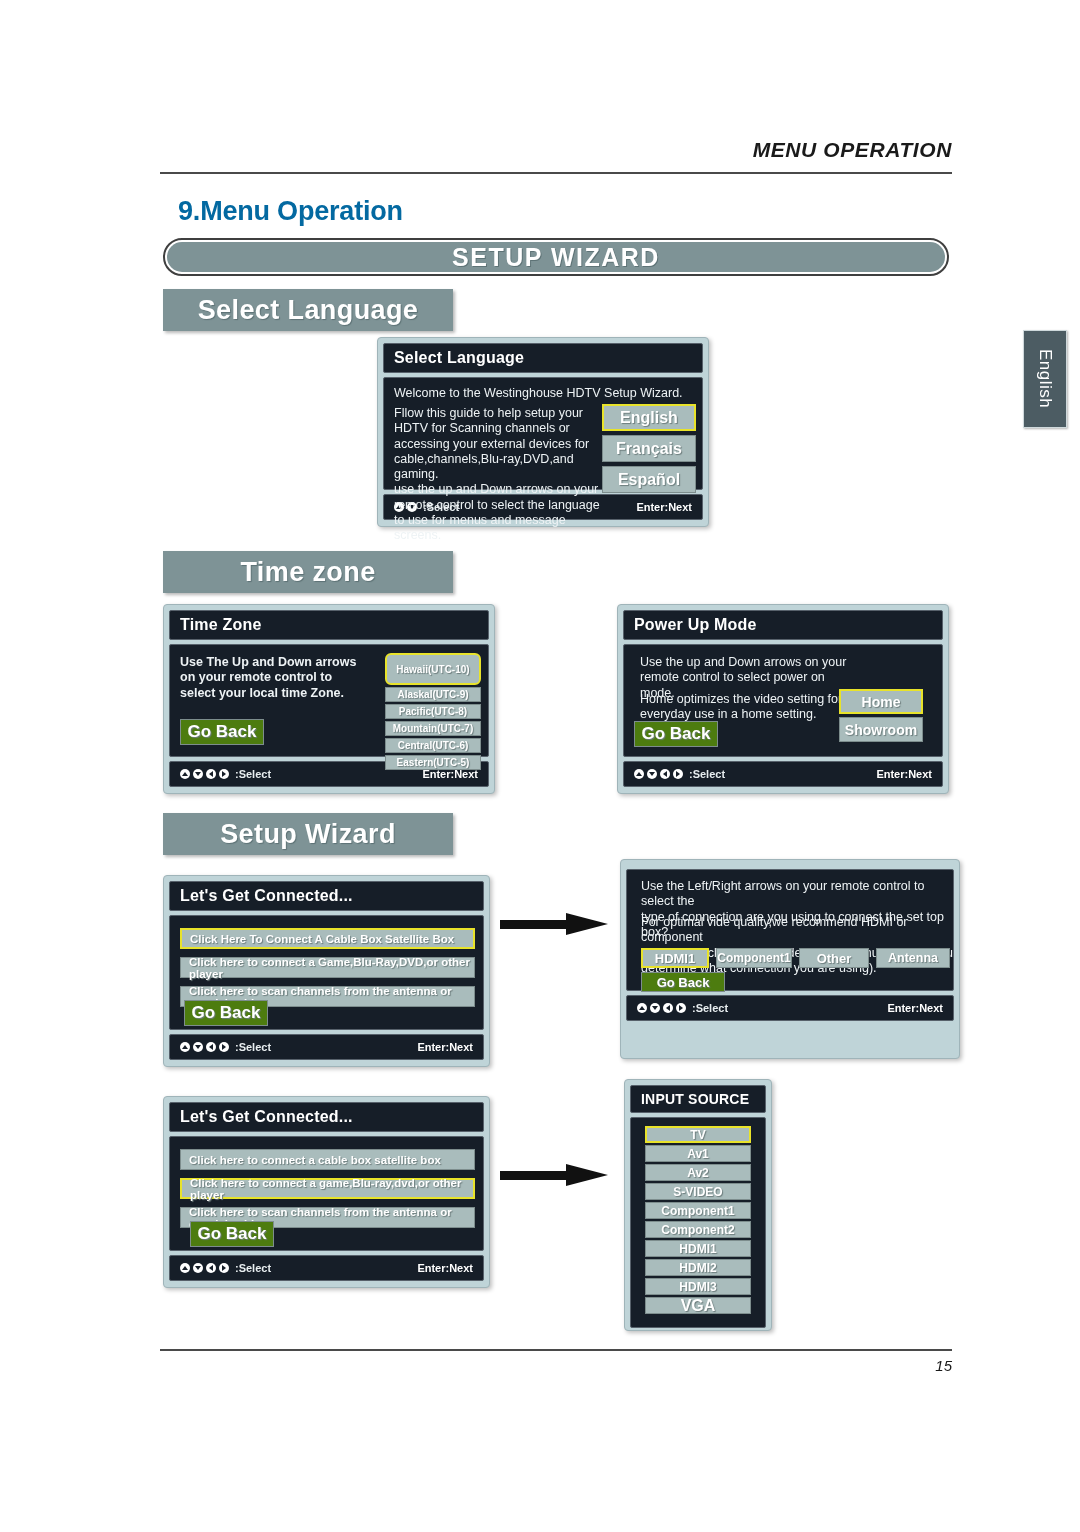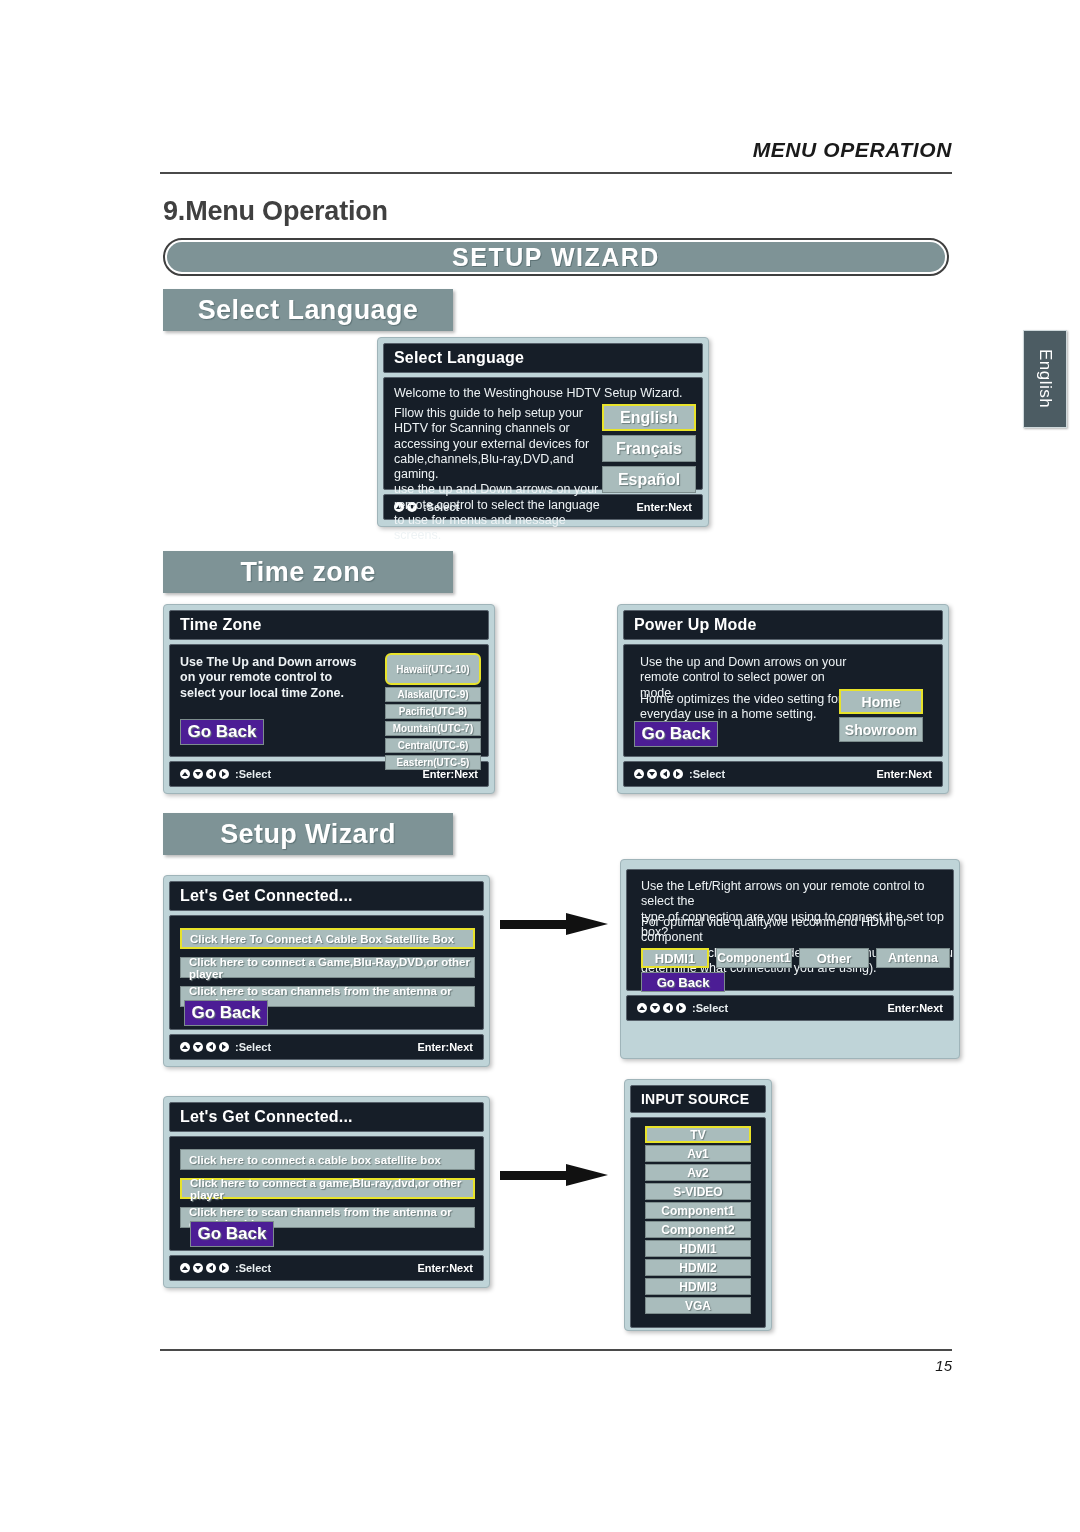--- a/index.html
+++ b/index.html
@@ -11,22 +11,22 @@
 
   
   .runhead{
     position:absolute;left:0;right:128px;top:138px;text-align:right;
     font-style:italic;font-weight:700;font-size:21px;letter-spacing:.6px;color:#1a1a1a;
   }
   .rule-top{position:absolute;left:160px;right:128px;top:172px;height:2px;background:#4a4a4a;}
 
   
   .chap-title{
-    position:absolute;left:163px;top:196px;
-    font-size:27px;font-weight:700;letter-spacing:-.2px;color:#404040;
+    position:absolute;left:178px;top:196px;
+    font-size:27px;font-weight:700;letter-spacing:-.2px;color:#0369a1;
   }
   .chap-title .num{font-size:27px;}
 
   
   .pill{
     position:absolute;left:163px;top:238px;width:786px;height:38px;
     border:2px solid #3f3f3f;border-radius:19px;background:#fff;
     box-sizing:border-box;padding:2px;
   }
   .pill-inner{
@@ -108,21 +108,21 @@
   .opt{
     background:#a9bcbc;border:1px solid #7d8d8d;
     display:flex;align-items:center;justify-content:center;
     color:#ffffff;font-weight:700;box-sizing:border-box;
     text-shadow:1px 1px 1px #6c7c7c;
   }
   .opt.sel{border:2px solid #e8e32a;}
   .opt.left{justify-content:flex-start;padding-left:8px;}
 
   .gobackbtn{
-    background:#4c1d95;border:1px solid #7d8d8d;
+    background:#4d7c0f;border:1px solid #7d8d8d;
     display:flex;align-items:center;justify-content:center;
     color:#ffffff;font-size:17px;font-weight:700;
     text-shadow:1px 1px 1px #6c7c7c;box-sizing:border-box;
   }
 
   
   .arrow{position:absolute;height:22px;}
   .arrow .shaft{position:absolute;left:0;top:7px;height:9px;background:#111;}
   .arrow .head{
     position:absolute;top:0;width:0;height:0;
@@ -404,21 +404,21 @@
       <div style="display:flex;flex-direction:column;align-items:center;gap:2px;">
         <div class="opt sel" style="width:106px;height:17px;font-size:12px;">TV</div>
         <div class="opt" style="width:106px;height:17px;font-size:12px;">Av1</div>
         <div class="opt" style="width:106px;height:17px;font-size:12px;">Av2</div>
         <div class="opt" style="width:106px;height:17px;font-size:12px;">S-VIDEO</div>
         <div class="opt" style="width:106px;height:17px;font-size:12px;">Component1</div>
         <div class="opt" style="width:106px;height:17px;font-size:12px;">Component2</div>
         <div class="opt" style="width:106px;height:17px;font-size:12px;">HDMI1</div>
         <div class="opt" style="width:106px;height:17px;font-size:12px;">HDMI2</div>
         <div class="opt" style="width:106px;height:17px;font-size:12px;">HDMI3</div>
-        <div class="opt" style="width:106px;height:17px;font-size:12px;">VGA</div>
+        <div class="opt" style="width:106px;height:17px;font-size:16px;">VGA</div>
       </div>
     </div>
   </div>
 
   <div class="rule-bot"></div>
   <div class="pageno">15</div>
 
 </div>
 
 </body></html>

